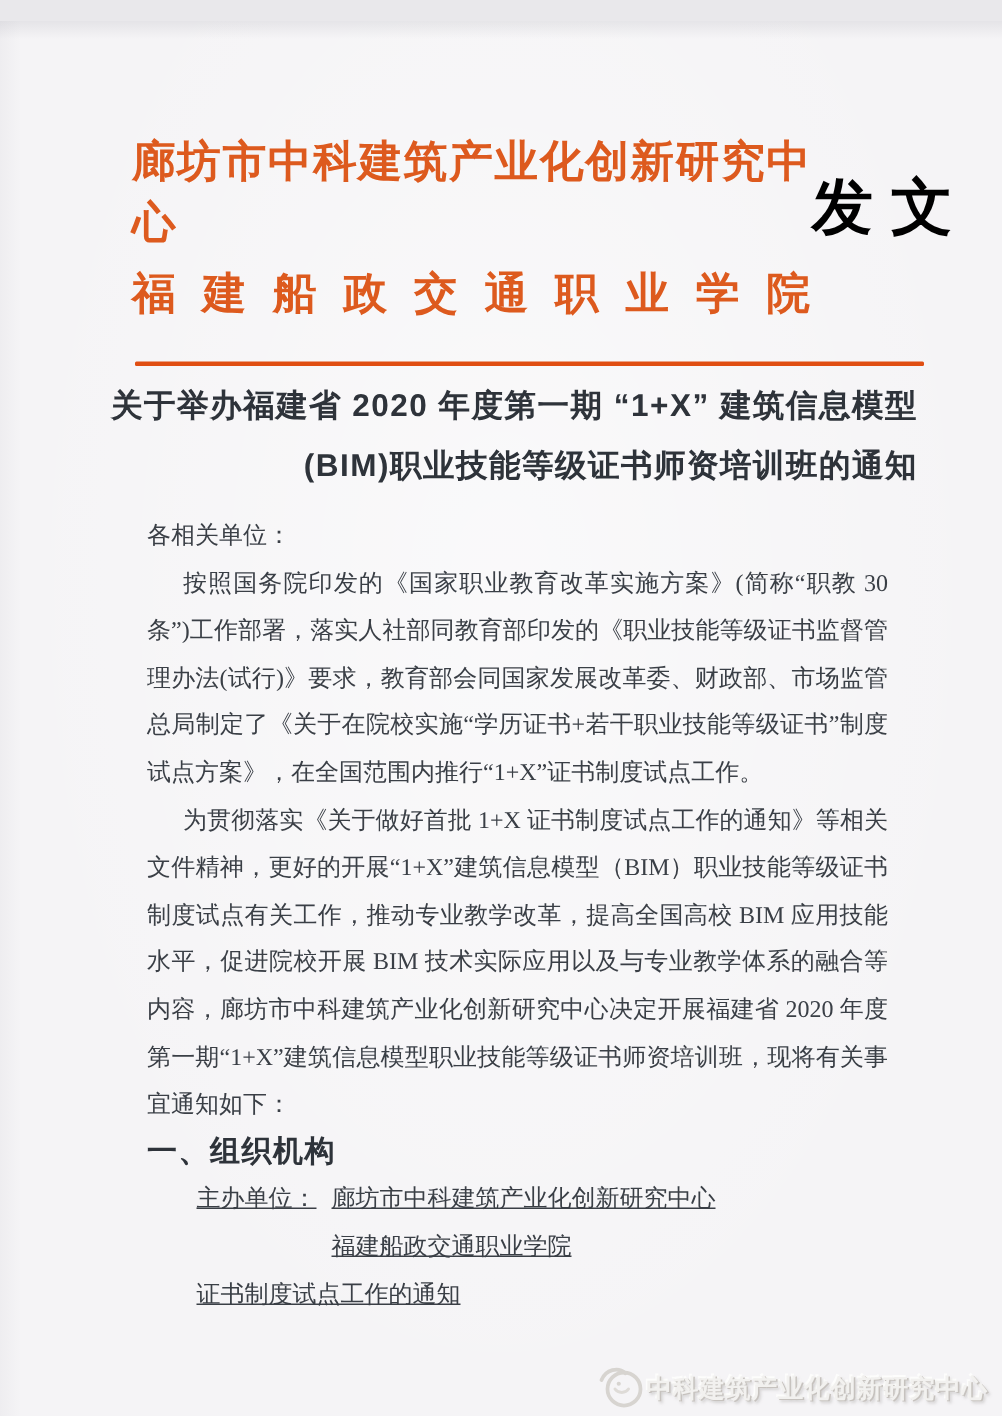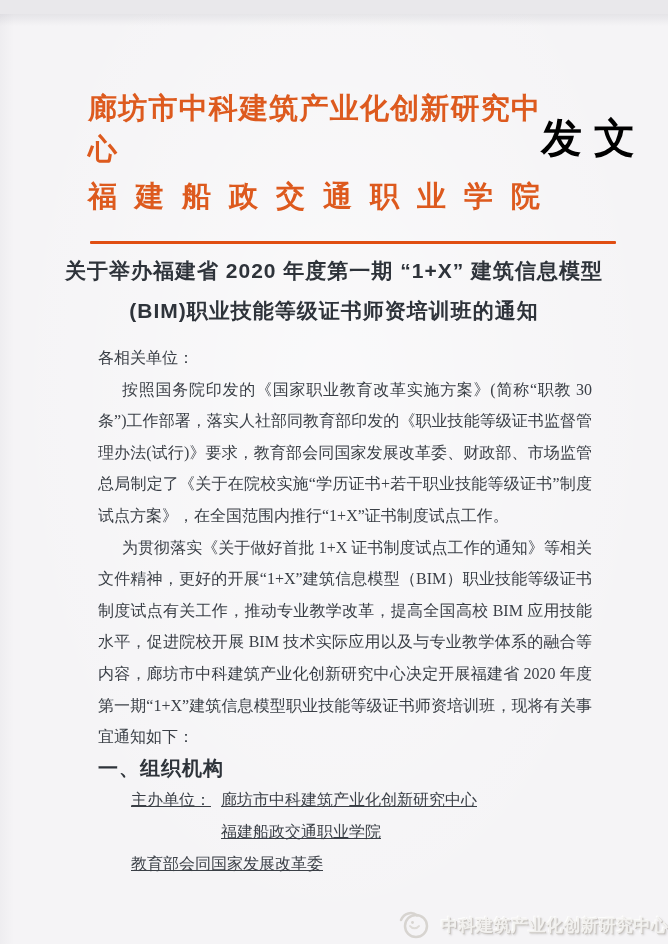--- a/index.html
+++ b/index.html
@@ -70,21 +70,21 @@
     border-radius: 1px;
   }
 
   
   .doc-title {
     position: absolute;
     left: 56px;
     top: 237px;
     width: 556px;
     margin: 0;
-    text-align: center;
+    text-align: right;
     font-family: "Liberation Sans", sans-serif;
     font-weight: 700;
     font-size: 21px;
     letter-spacing: 1px;
     color: #2e333a;
   }
   .doc-title .t-line { display: block; line-height: 40px; }
 
   
   .doc-body {
@@ -114,21 +114,21 @@
   .org-label { flex: 0 0 90px; white-space: nowrap; }
   .org-value { flex: 1; text-align: left; }
 
   
   .watermark {
     position: absolute;
     left: 397px;
     top: 895px;
     display: flex;
     align-items: center;
-    gap: 10px;
+    gap: 0;
   }
   .emblem { display: inline-flex; }
   .wm-text {
     font-family: "Liberation Sans", sans-serif;
     font-weight: 700;
     font-size: 17px;
     letter-spacing: 0.5px;
     white-space: nowrap;
     color: #f2f1ef;
     text-shadow:
@@ -164,21 +164,21 @@
 
     <div class="org-row">
       <span class="org-label">主办单位：</span>
       <span class="org-value">廊坊市中科建筑产业化创新研究中心</span>
     </div>
     <div class="org-row">
       <span class="org-label"></span>
       <span class="org-value">福建船政交通职业学院</span>
     </div>
     <div class="org-row">
-      <span class="org-value">教育部会同国家发展改革委</span>
+      <span class="org-value">证书制度试点工作的通知</span>
     </div>
   </main>
 
   <footer class="watermark">
     <span class="emblem">
       <svg width="34" height="32" viewBox="0 0 34 32" aria-hidden="true">
         <circle cx="19" cy="17" r="11" fill="none" stroke="#d7d4d0" stroke-width="2.5"></circle>
         <path d="M4 11 C 7 4, 15 2, 20 6.5" fill="none" stroke="#d7d4d0" stroke-width="2.5" stroke-linecap="round"></path>
         <path d="M13 17 c 2 3, 7 3, 9 0" fill="none" stroke="#dedbd7" stroke-width="2" stroke-linecap="round"></path>
         <circle cx="15.5" cy="13.5" r="1.4" fill="#d7d4d0"></circle>

